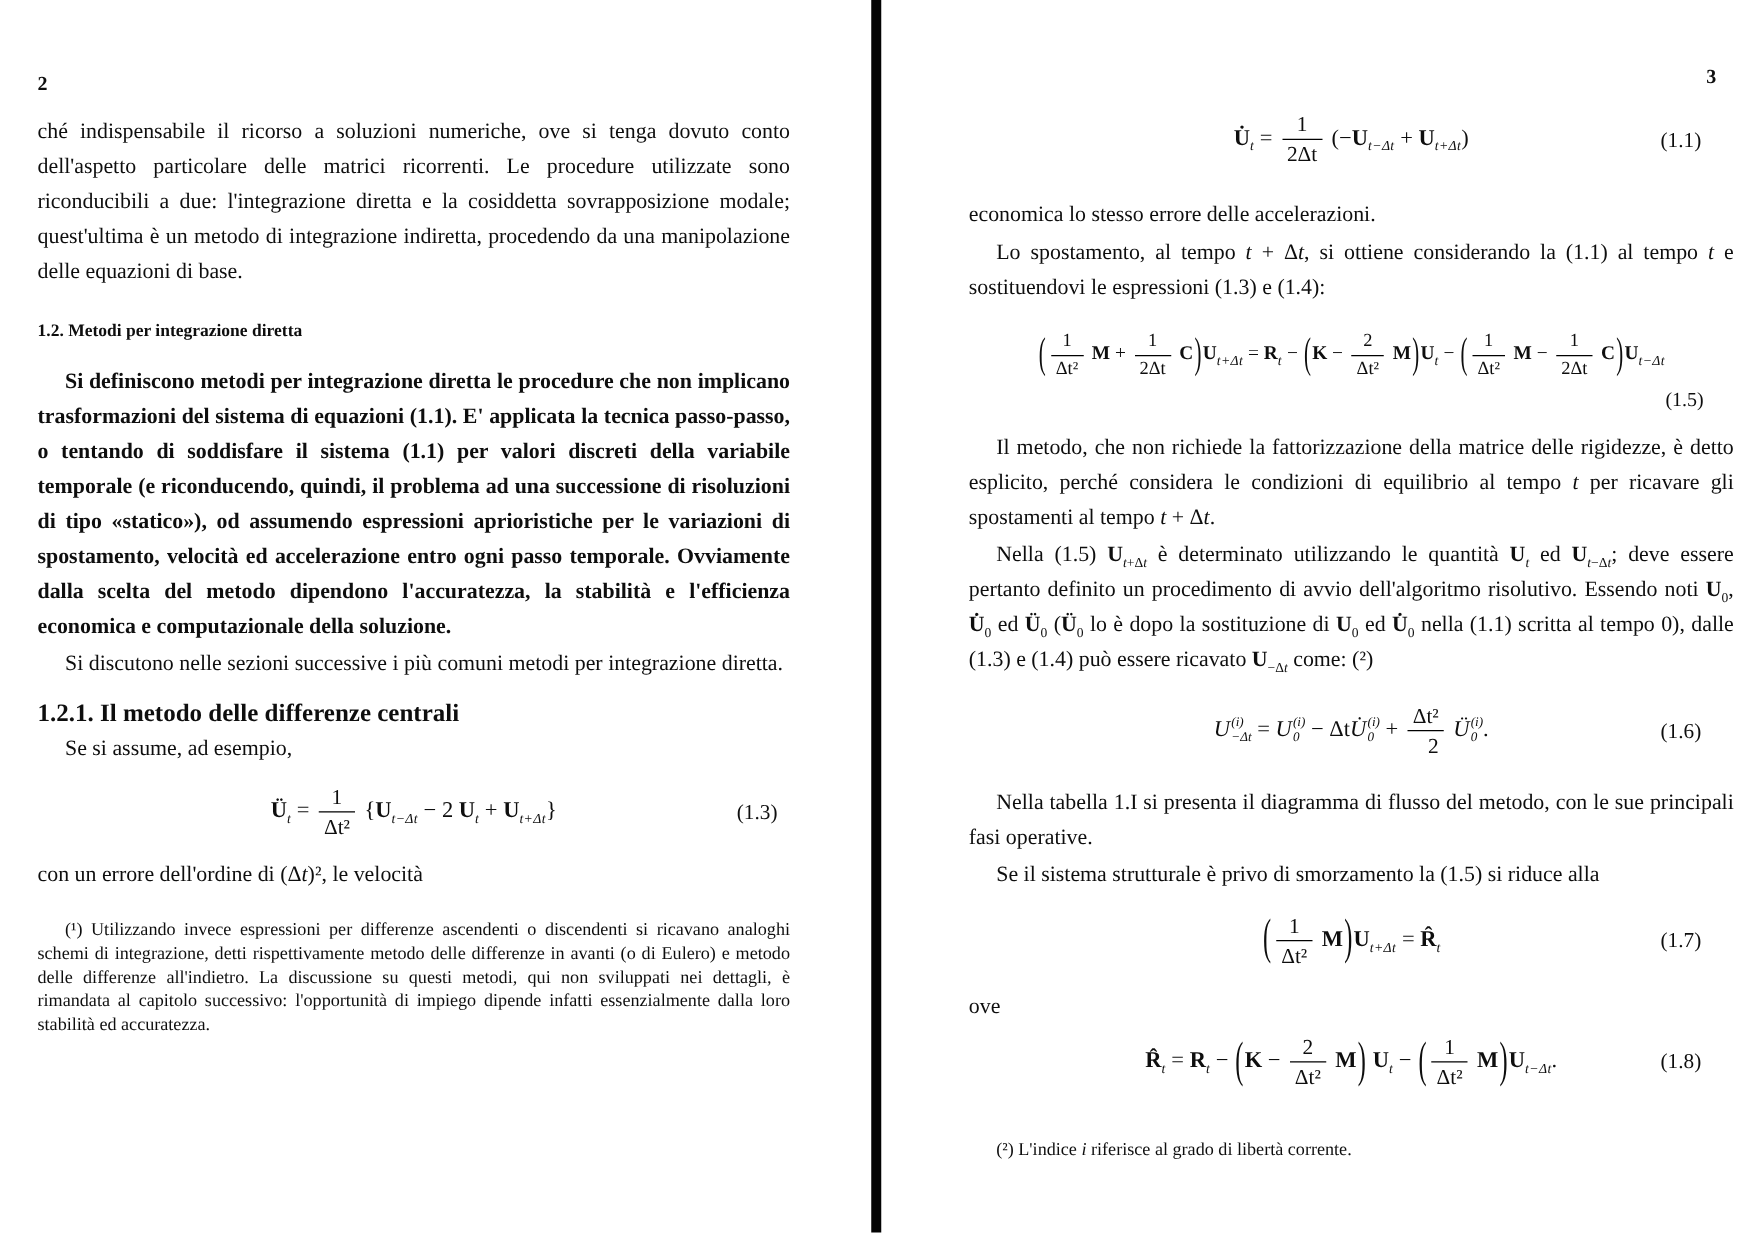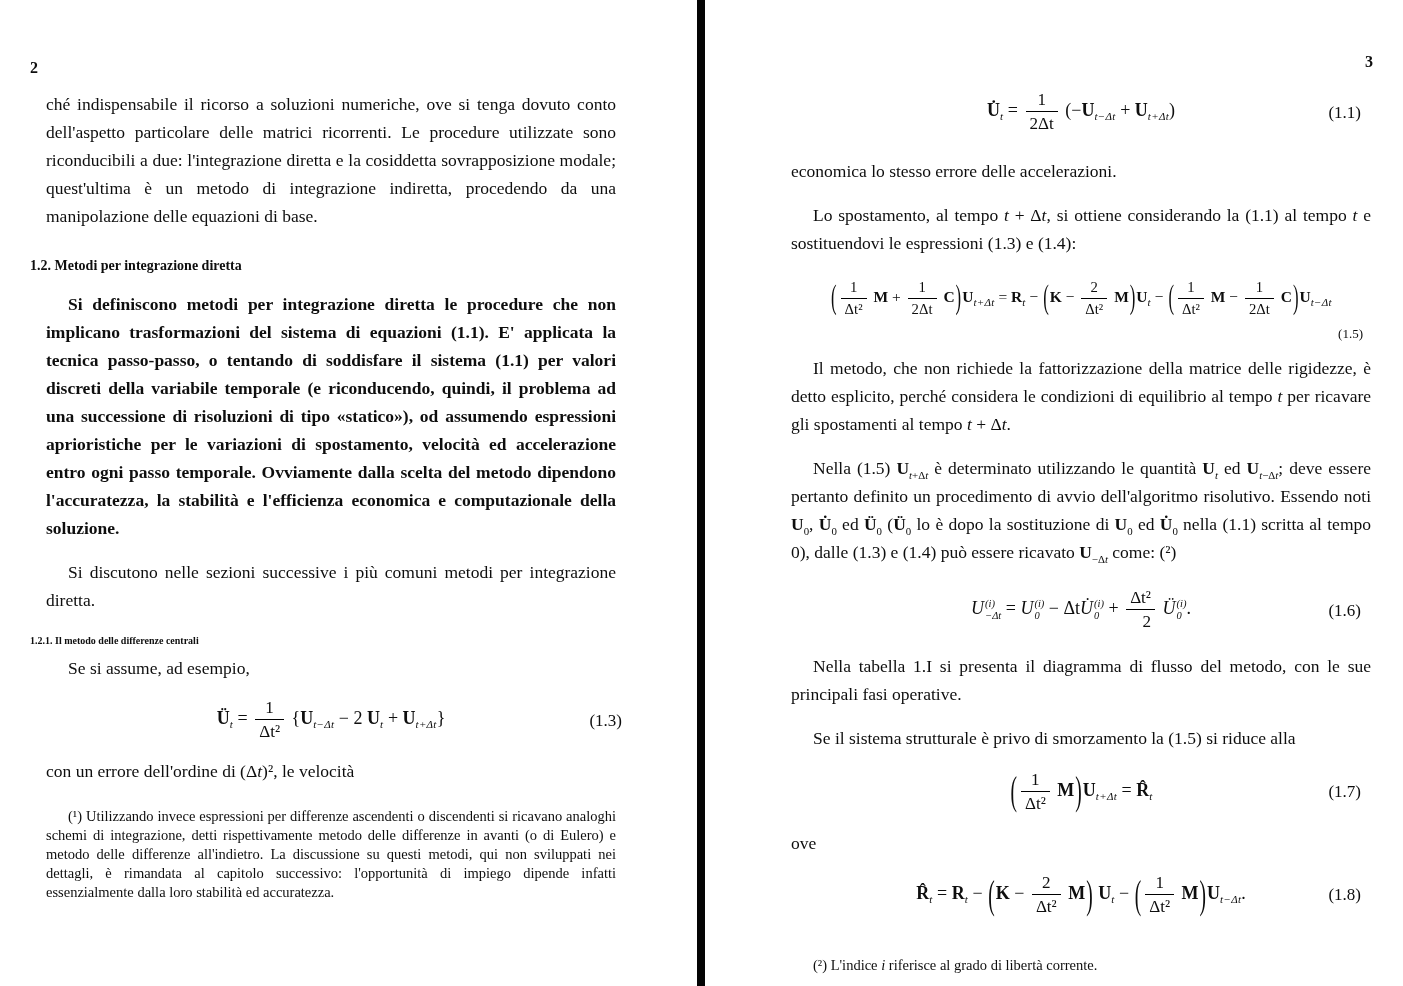--- a/index.html
+++ b/index.html
@@ -6,24 +6,24 @@
   body{font-family:"Liberation Serif","DejaVu Serif",serif;color:#0e0e0e;-webkit-font-smoothing:none;}
   .page{position:absolute;top:0;display:flow-root;}
   .page.left{left:30px;width:602px;}
   .page.right{left:775px;width:612px;}
   .gutter{position:absolute;left:697px;top:0;width:8px;height:986px;background:#040404;}
 
   .pagenum{font-weight:bold;font-size:16px;line-height:20px;}
   .left .pagenum{margin-top:58px;}
   .right .pagenum{margin-top:52px;text-align:right;padding-right:14px;}
 
-  p{margin:16px;font-size:17.5px;line-height:28px;text-align:justify;}
+  p{margin:0;font-size:17.5px;line-height:28px;text-align:justify;}
   .ind{text-indent:22px;}
   h2{margin:24px 0 0 0;font-size:14px;line-height:24px;font-weight:bold;}
-  h3{margin:16px 0 0 0;font-size:10px;line-height:22px;font-weight:bold;}
+  h3{margin:16px 0 0 0;font-size:20px;line-height:22px;font-weight:bold;}
   .mt-intro{margin-top:12px;}
   .mt-p{margin-top:12px;font-weight:bold;}
   .mt-s{margin-top:2px;}
 
   
   .eq{position:relative;text-align:center;font-size:18px;line-height:1;margin:0;}
   .eq .eqc{display:inline-block;vertical-align:middle;}
   .eq sub{font-size:11px;font-style:italic;letter-spacing:.3px;line-height:0;}
   .eq b{font-weight:bold;}
   .eq i{font-style:italic;}
@@ -32,21 +32,21 @@
   .eqnum-below{display:block;text-align:right;margin:10px 24px 0 0;font-size:17px;}
   .frac{display:inline-block;vertical-align:middle;text-align:center;line-height:1.12;margin:0 3px;}
   .frac .fn{display:block;padding:0 4px 2px;border-bottom:1.5px solid #000;font-size:.95em;}
   .frac .fd{display:block;padding:2px 4px 0;font-size:.95em;text-align:right;}
   .bp{display:inline-block;vertical-align:middle;transform:scaleY(2.05);font-size:1.08em;margin:0 1px;}
   .ss{display:inline-block;vertical-align:middle;text-align:left;line-height:1.15;margin-left:1px;}
   .ss span{display:block;font-size:10.5px;font-style:italic;}
   .eq13{margin-top:16px;margin-bottom:14px;}
   .eq14{margin-top:18px;}
   .eq15{margin-top:22px;font-size:15.5px;}
-  .eq15 .eqnum-below{font-size:13px;}
+  .eq15 .eqnum-below{font-size:16px;}
   .eq16{margin-top:22px;margin-bottom:20px;}
   .eq17{margin-top:18px;margin-bottom:16px;}
   .eq18{margin-top:10px;}
 
   
   .footnote{font-size:14.5px;line-height:19px;text-align:justify;}
   .left .footnote{margin-top:22px;}
   .right .footnote{margin-top:40px;}
   sub{font-size:.62em;line-height:0;}
 </style>

